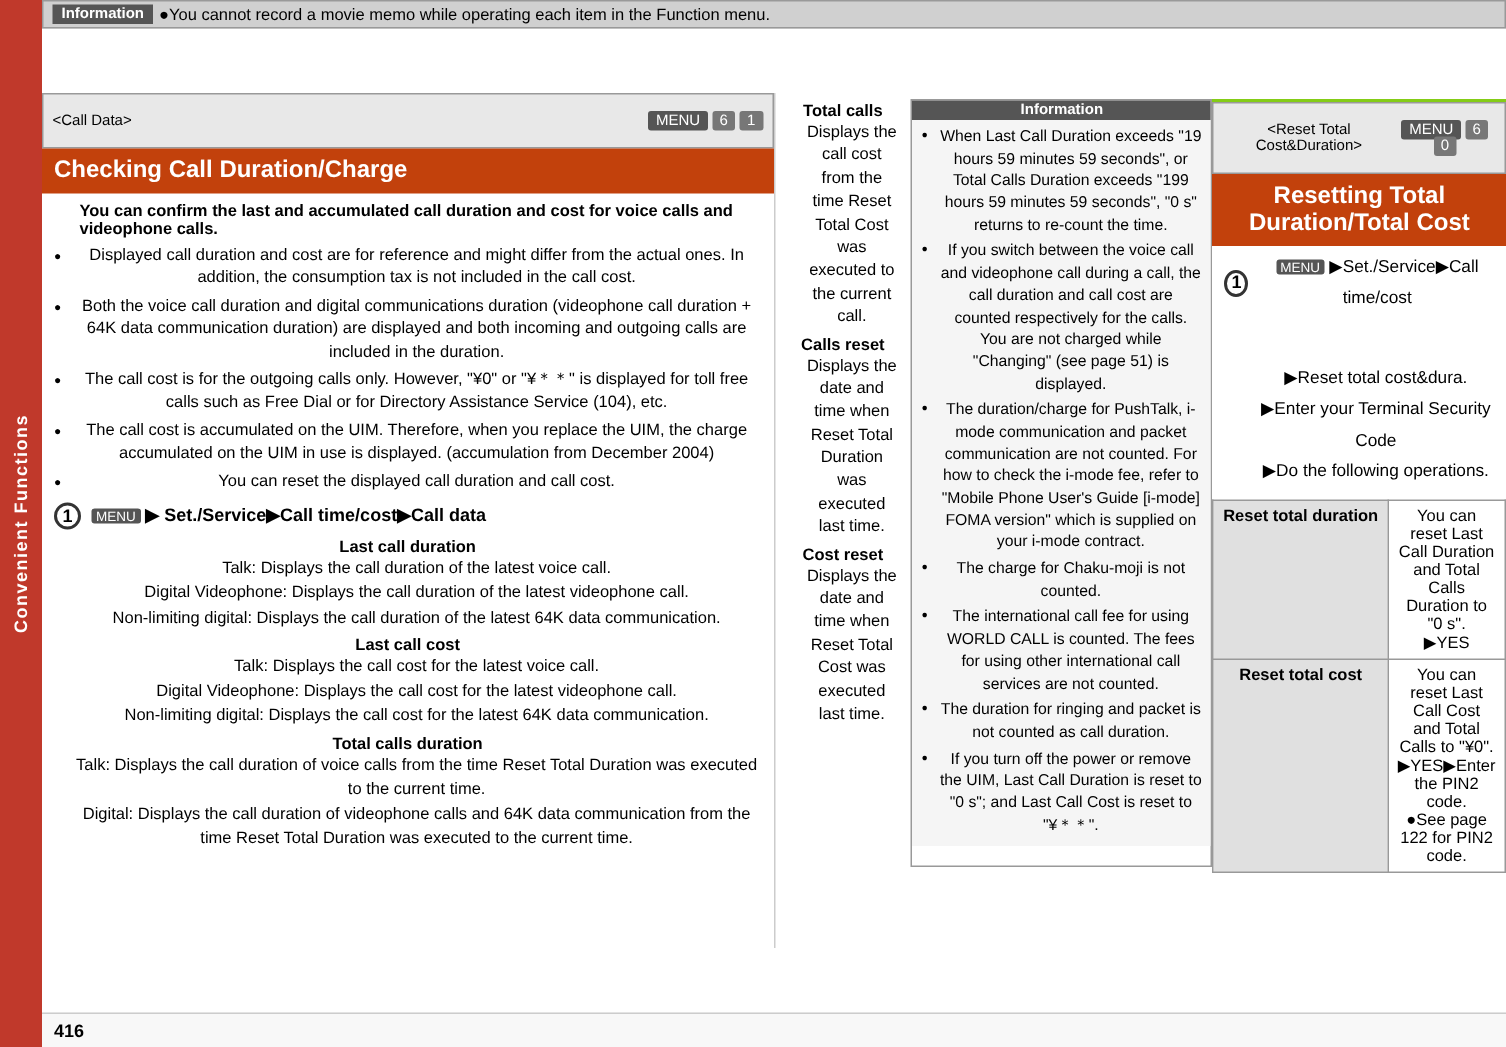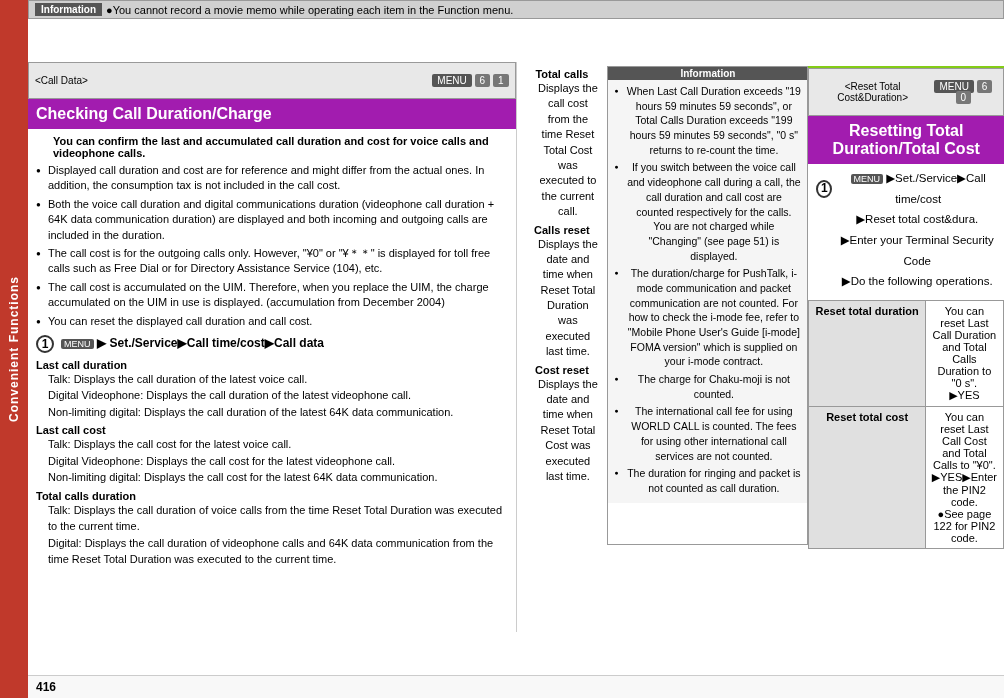--- a/index.html
+++ b/index.html
@@ -90,41 +90,42 @@
       font-size: 10px;
       display: flex;
       align-items: center;
       justify-content: space-between;
     }
     .section-header-small span {
       font-size: 10px;
     }
 
     .section-title-blue {
-      background: #a21caf;
+      background: #c2410c;
       color: white;
       padding: 6px 8px;
       font-size: 16px;
       font-weight: bold;
     }
 
     .section-content {
       padding: 6px 8px;
     }
 
     .intro-bold {
       font-weight: bold;
       font-size: 11px;
       margin-bottom: 4px;
       margin-left: 17px;
     }
 
     .bullet-list {
       list-style: none;
       padding: 0;
+      text-align: center;
     }
     .bullet-list li {
       padding-left: 12px;
       position: relative;
       margin-bottom: 3px;
       font-size: 11px;
       line-height: 1.4;
     }
     .bullet-list li::before {
       content: "●";
@@ -150,20 +151,21 @@
       margin-right: 4px;
       vertical-align: middle;
     }
     .step-text {
       font-weight: bold;
       font-size: 12px;
     }
 
     .sub-section {
       margin: 4px 0 2px 0;
+      text-align: center;
     }
     .sub-section-title {
       font-weight: bold;
       font-size: 11px;
     }
     .sub-section-content {
       padding-left: 12px;
       font-size: 11px;
       line-height: 1.5;
     }
@@ -394,20 +396,21 @@
           <div class="info-box">
             <div class="info-box-header">Information</div>
             <div class="info-box-content">
               <ul>
                 <li>When Last Call Duration exceeds "19 hours 59 minutes 59 seconds", or Total Calls Duration exceeds "199 hours 59 minutes 59 seconds", "0 s" returns to re-count the time.</li>
                 <li>If you switch between the voice call and videophone call during a call, the call duration and call cost are counted respectively for the calls. You are not charged while "Changing" (see page 51) is displayed.</li>
                 <li>The duration/charge for PushTalk, i-mode communication and packet communication are not counted. For how to check the i-mode fee, refer to "Mobile Phone User's Guide [i-mode] FOMA version" which is supplied on your i-mode contract.</li>
                 <li>The charge for Chaku-moji is not counted.</li>
                 <li>The international call fee for using WORLD CALL is counted. The fees for using other international call services are not counted.</li>
                 <li>The duration for ringing and packet is not counted as call duration.</li>
+                <li>If you turn off the power or remove the UIM, Last Call Duration is reset to "0 s"; and Last Call Cost is reset to "¥＊＊".</li>
               </ul>
             </div>
           </div>
 
           <div class="reset-section">
 
             <div class="section-header-small">
               <span>&lt;Reset Total Cost&amp;Duration&gt;</span>
               <span>
                 <span class="badge-box">MENU</span>
@@ -419,21 +422,21 @@
             <div class="section-title-blue">Resetting Total Duration/Total Cost</div>
 
             <div class="step-lines">
               <div style="display:flex;align-items:center;">
                 <span class="step-number">1</span>
                 <span style="margin-left:4px;">
                   <span class="badge-box" style="font-size:9px;padding:0 3px;">MENU</span>
                   ▶Set./Service▶Call time/cost
                 </span>
               </div>
-              <div style="padding-left:22px;">▶Reset total cost&amp;dura.</div>
+              <div style="padding-left:22px;margin-top:33px;">▶Reset total cost&amp;dura.</div>
               <div style="padding-left:22px;">▶Enter your Terminal Security Code</div>
               <div style="padding-left:22px;">▶Do the following operations.</div>
             </div>
 
             <table class="bottom-table">
               <tbody>
                 <tr>
                   <td class="label-cell">Reset total duration</td>
                   <td>
                     You can reset Last Call Duration and Total Calls Duration to "0 s".<br>▶YES

